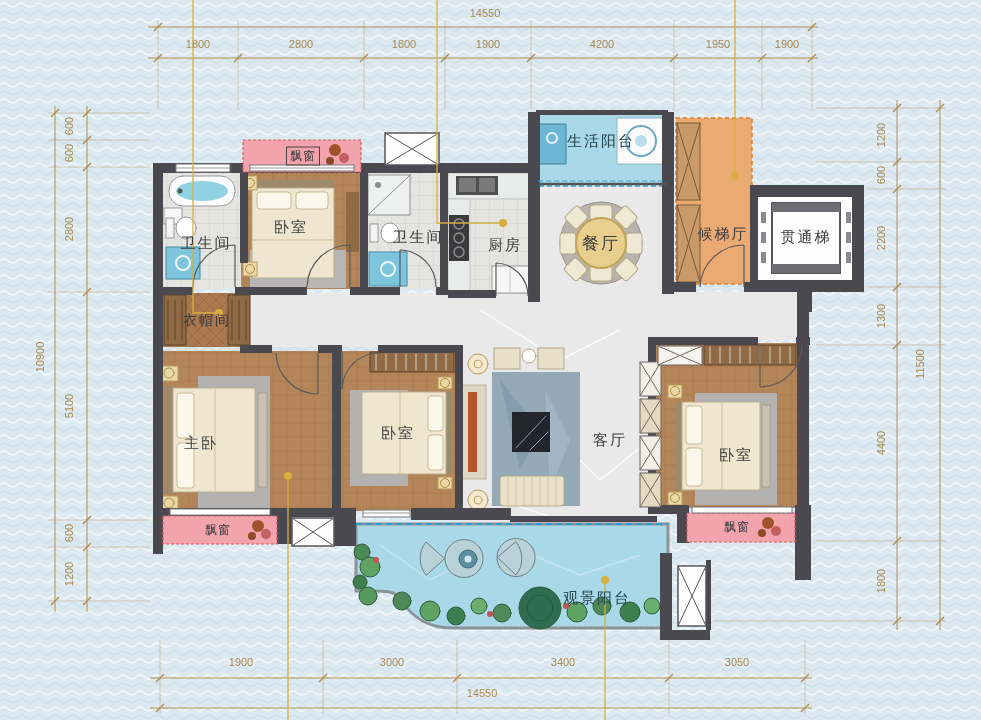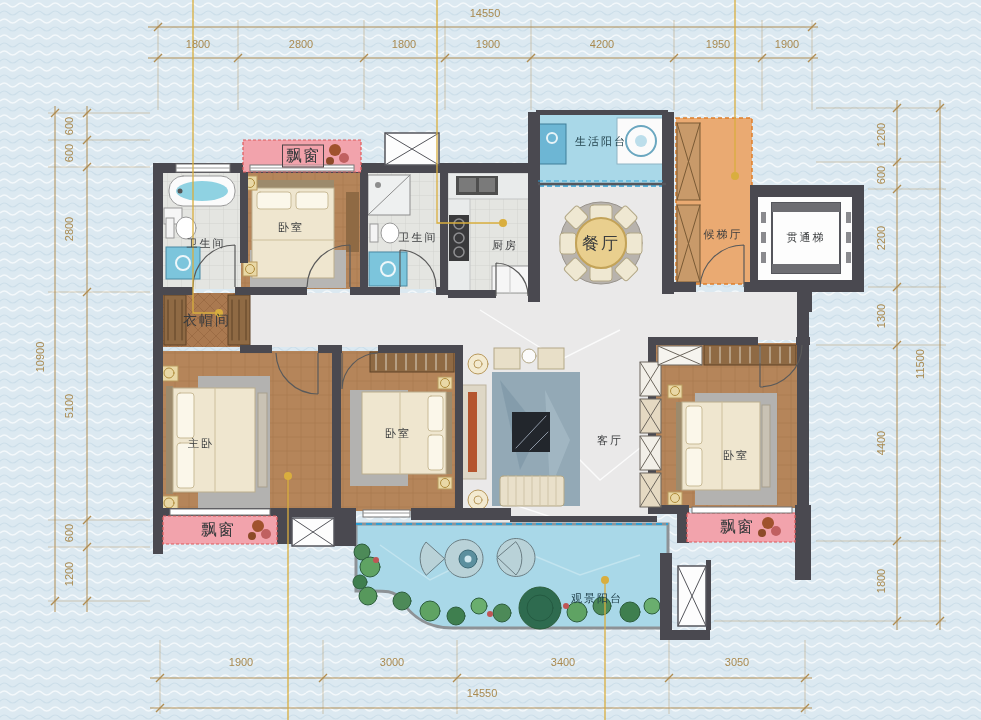--- a/index.html
+++ b/index.html
@@ -1,21 +1,21 @@
 <!DOCTYPE html>
 <html><head>
 <meta charset="utf-8">
 <style>
   html,body{margin:0;padding:0;}
   body{font-family:"Liberation Sans","DejaVu Sans",sans-serif;}
   .stage{position:relative;width:981px;height:720px;overflow:hidden;background:#dce9f1;}
   .stage svg{position:absolute;left:0;top:0;}
-  .lbl{position:absolute;transform:translate(-50%,-50%);color:#3a3c3e;font-size:11px;
+  .lbl{position:absolute;transform:translate(-50%,-50%);color:#3a3c3e;font-size:15px;
        letter-spacing:2px;white-space:nowrap;z-index:30;}
-  .lbl.small{font-size:16px;letter-spacing:1px;font-family:Liberation Mono, monospace;}
+  .lbl.small{font-size:12px;letter-spacing:1px;font-family:Liberation Mono, monospace;}
   .lbl.boxed{border:1px solid #4a4245;padding:0 3px;background:rgba(242,163,172,.55);}
   .lbl.balcony{color:#24444e;}
   .dim{position:absolute;transform:translate(-50%,-50%);color:#a98a50;font-size:11px;
        white-space:nowrap;z-index:30;}
   .dim.v{transform:translate(-50%,-50%) rotate(-90deg);}
 </style>
 </head>
 <body>
 
 <div class="stage">

